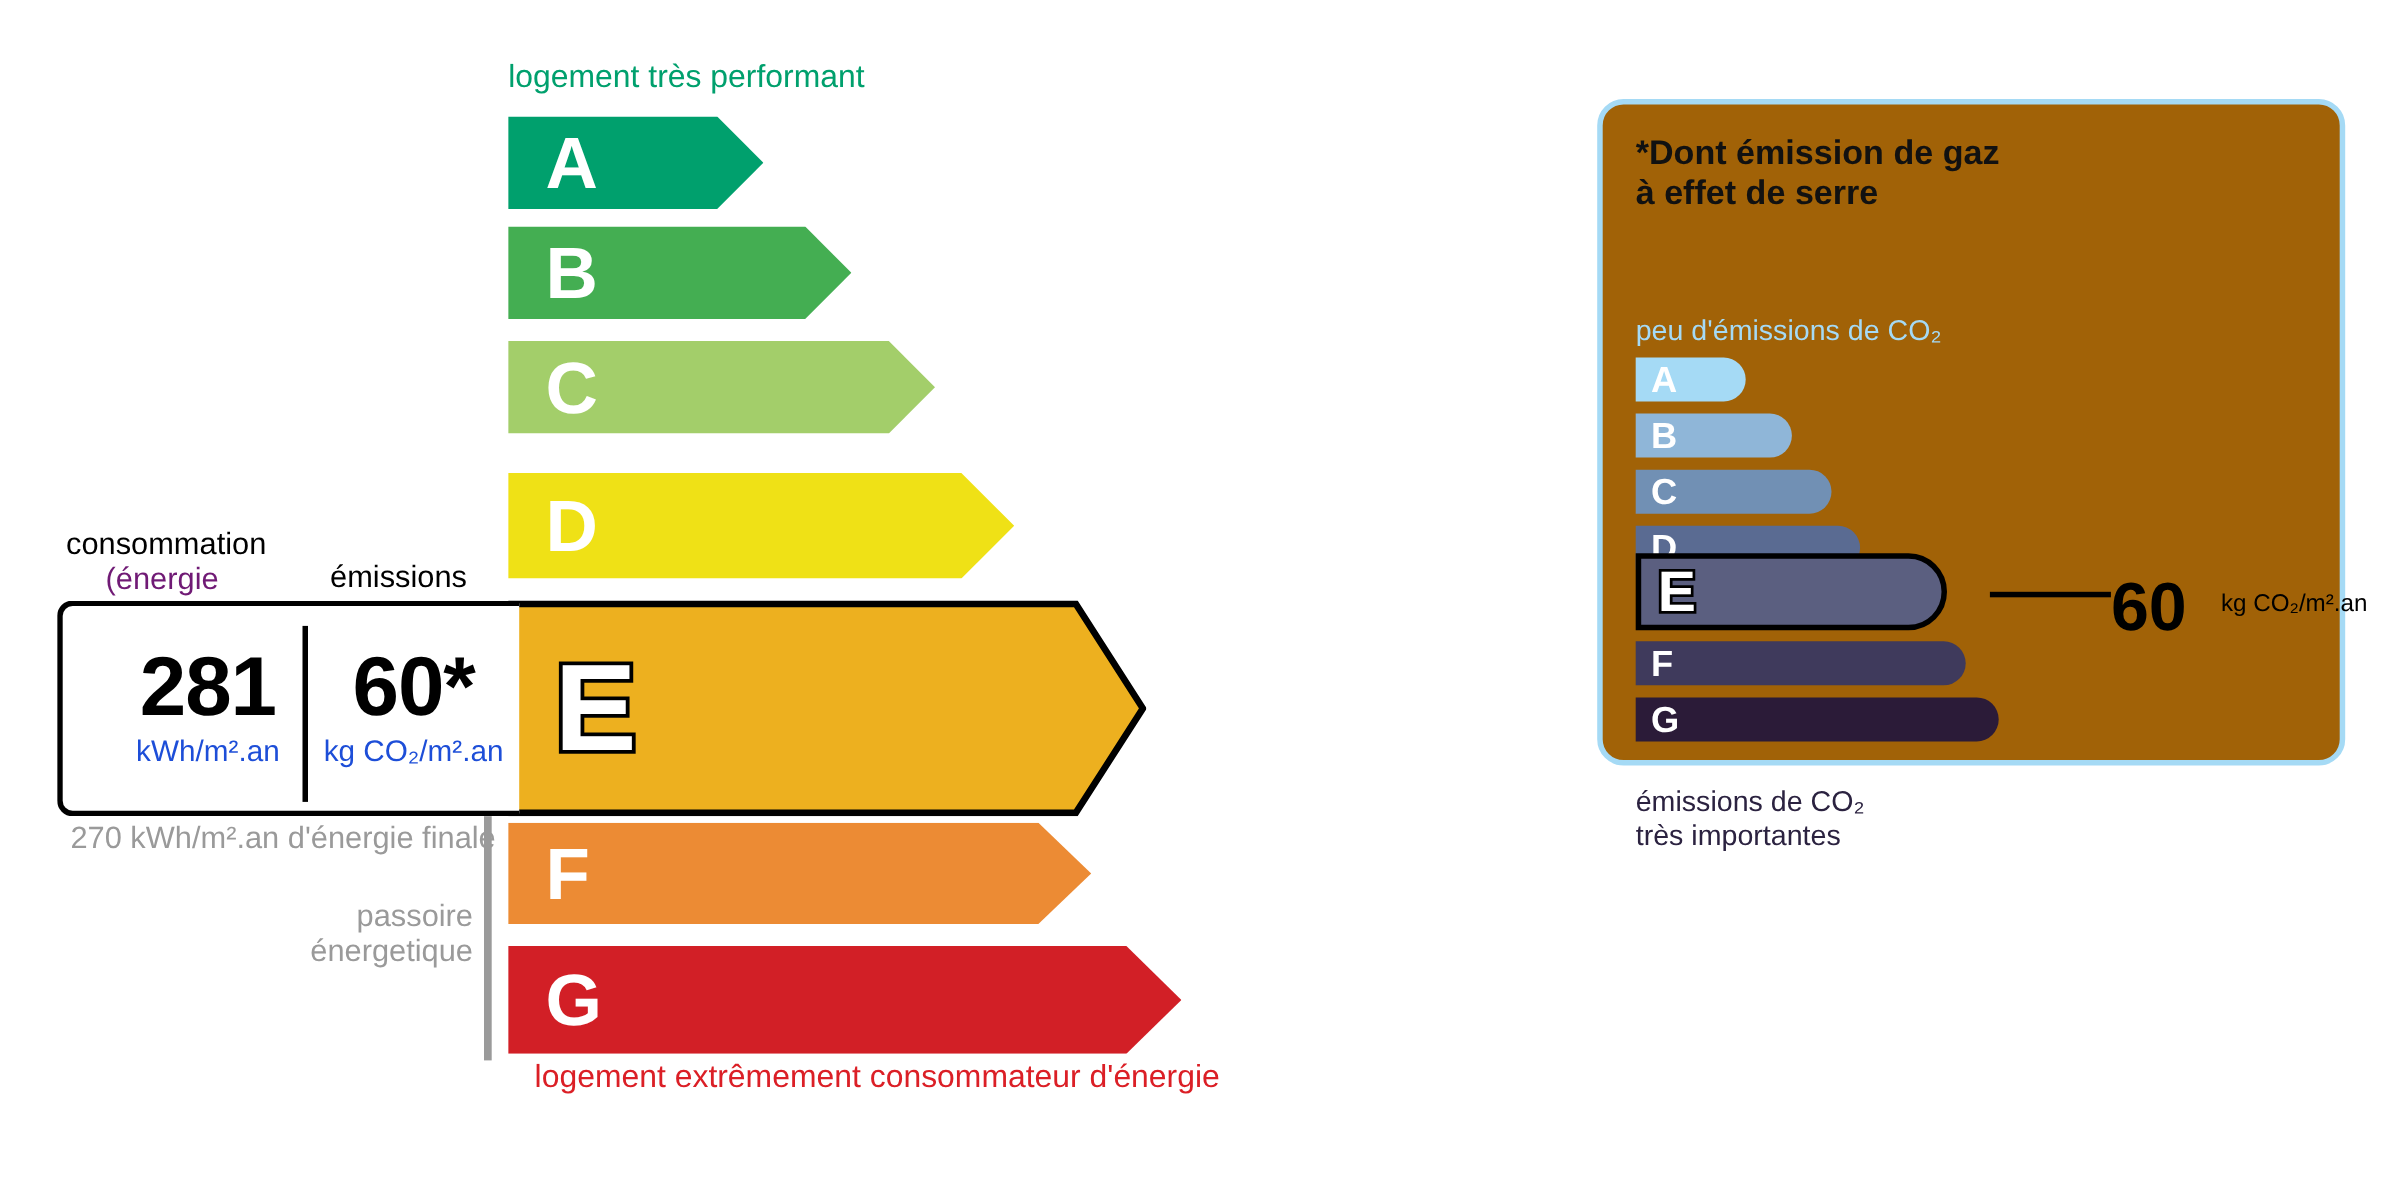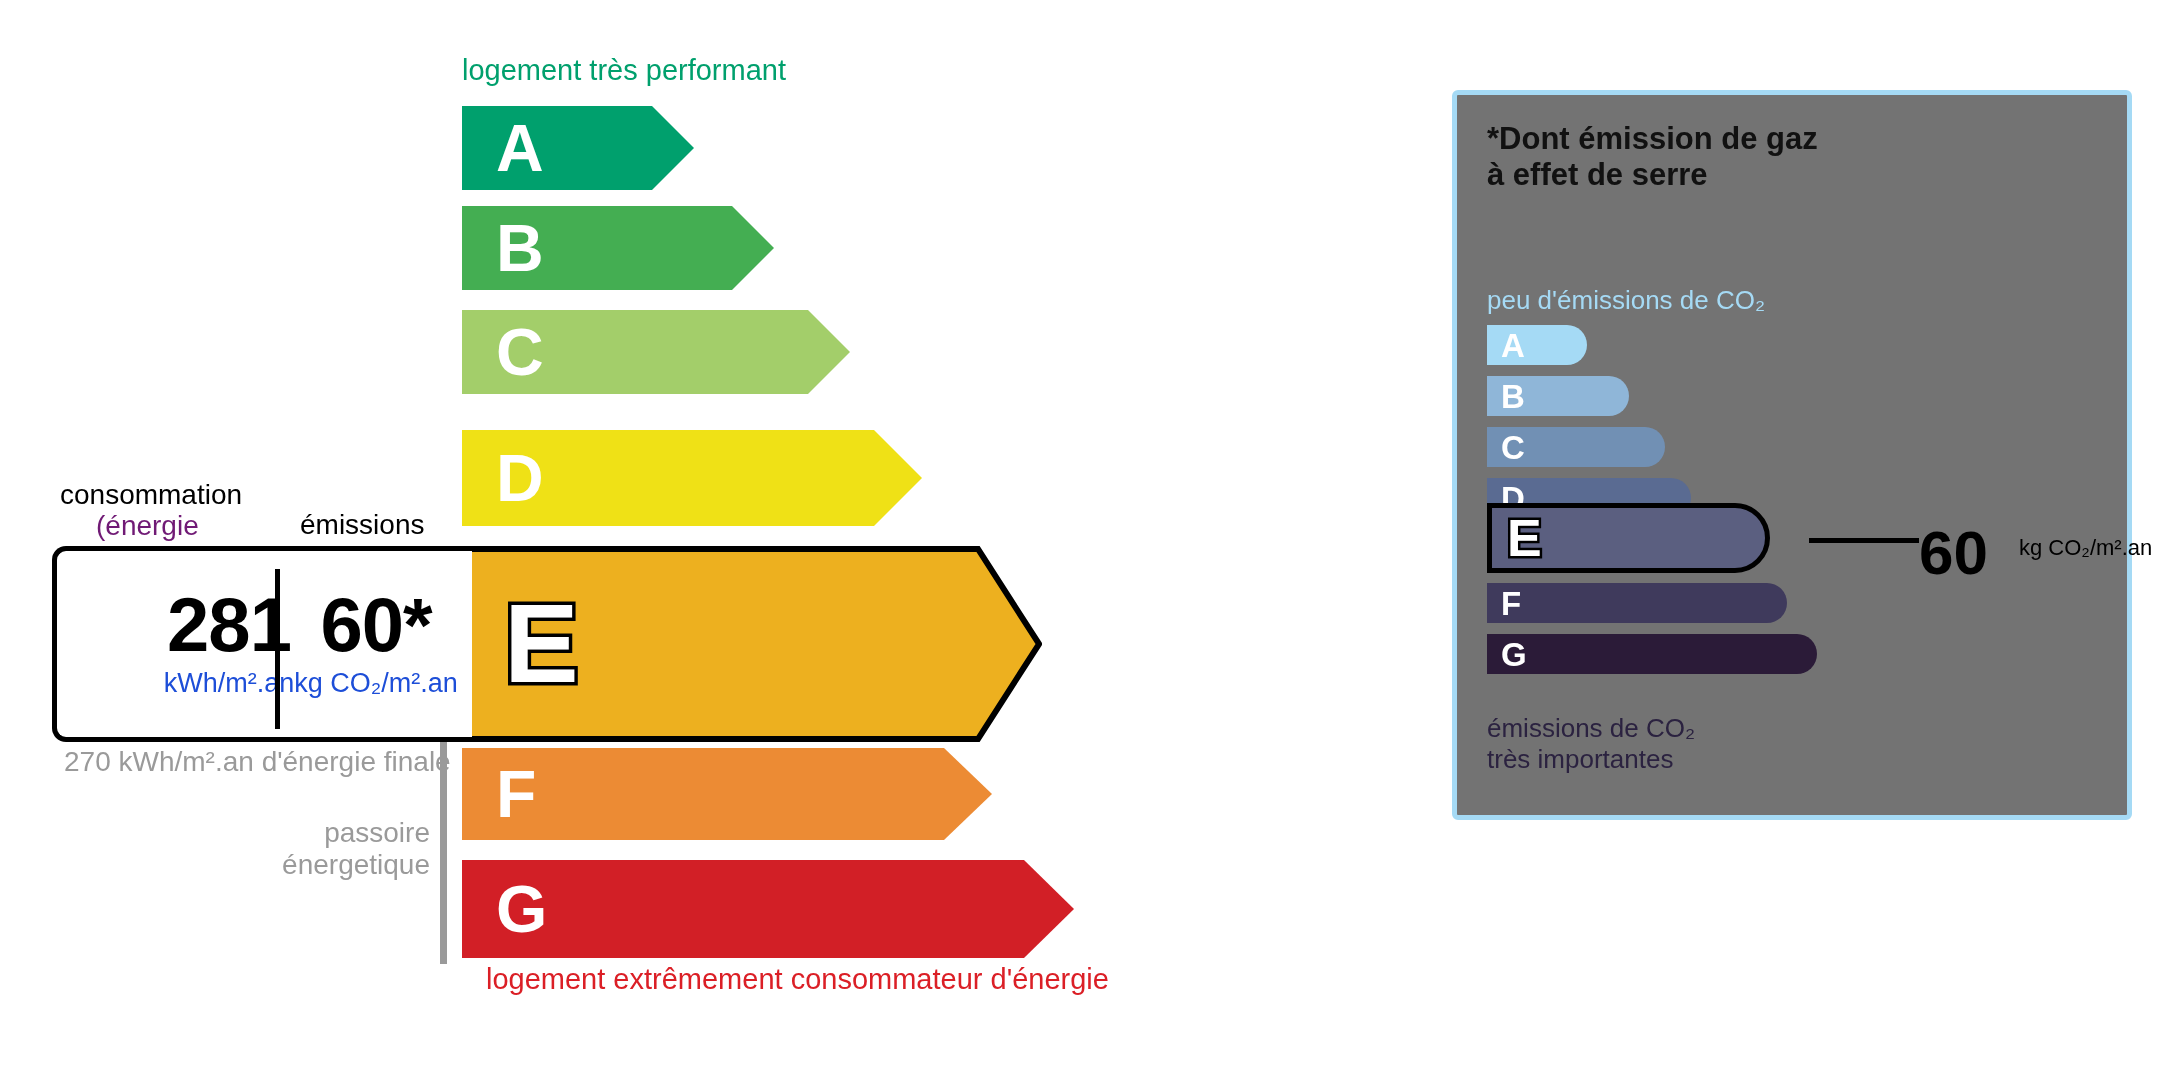--- a/index.html
+++ b/index.html
@@ -90,21 +90,21 @@
   .value-cell {
     position: absolute;
     top: 0;
     height: 100%;
     text-align: center;
     display: flex;
     flex-direction: column;
     justify-content: center;
     align-items: center;
   }
-  #value-cell-consumption { left: 0px;   width: 264px; padding-left: 40px; }
+  #value-cell-consumption { left: 0px;   width: 264px; }
   #value-cell-emission    { left: 222px; width: 194px; }
 
   .value-number {
     font-size: 76px;
     font-weight: bold;
     color: #000000;
     line-height: 0.95;
     letter-spacing: -1px;
   }
   .value-unit {
@@ -172,25 +172,25 @@
     height: 222px;
     background: #9a9a9a;
   }
 
   
   #co2-panel {
     position: absolute;
     left: 1452px;
     top: 90px;
     width: 680px;
-    height: 730px;
+    height: 606px;
     border: 5px solid #A5DAF5;
-    border-radius: 6px;
+    border-radius: 24px;
     box-sizing: border-box;
-    background: #737373;
+    background: #a16207;
   }
   #co2-title {
     position: absolute;
     left: 30px; top: 26px;
     font-size: 31px;
     font-weight: bold;
     color: #111111;
     line-height: 1.16;
     white-space: pre-line;
   }

